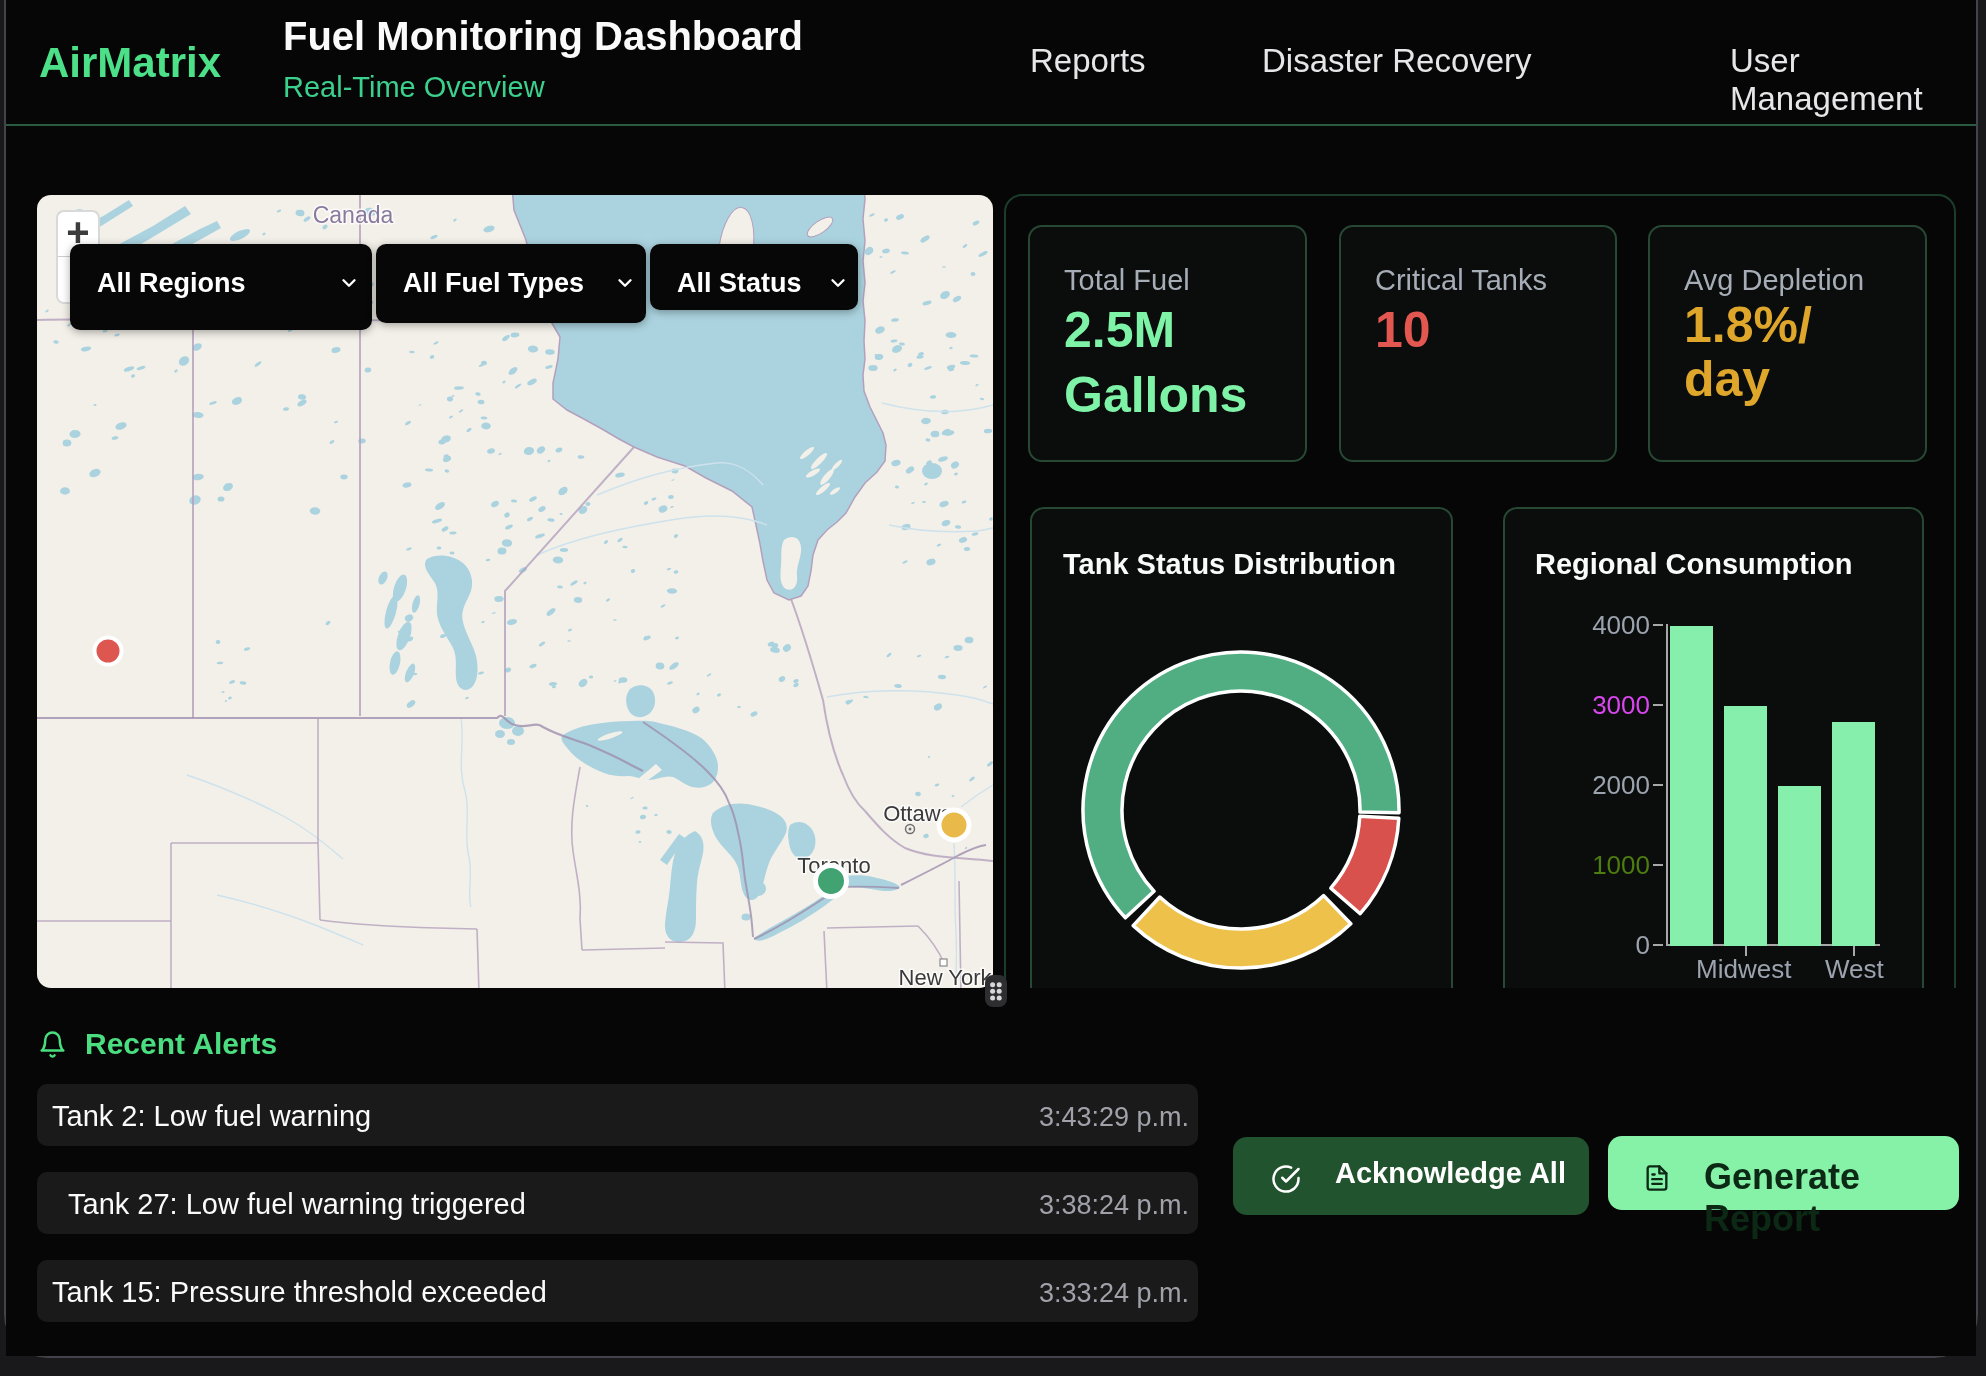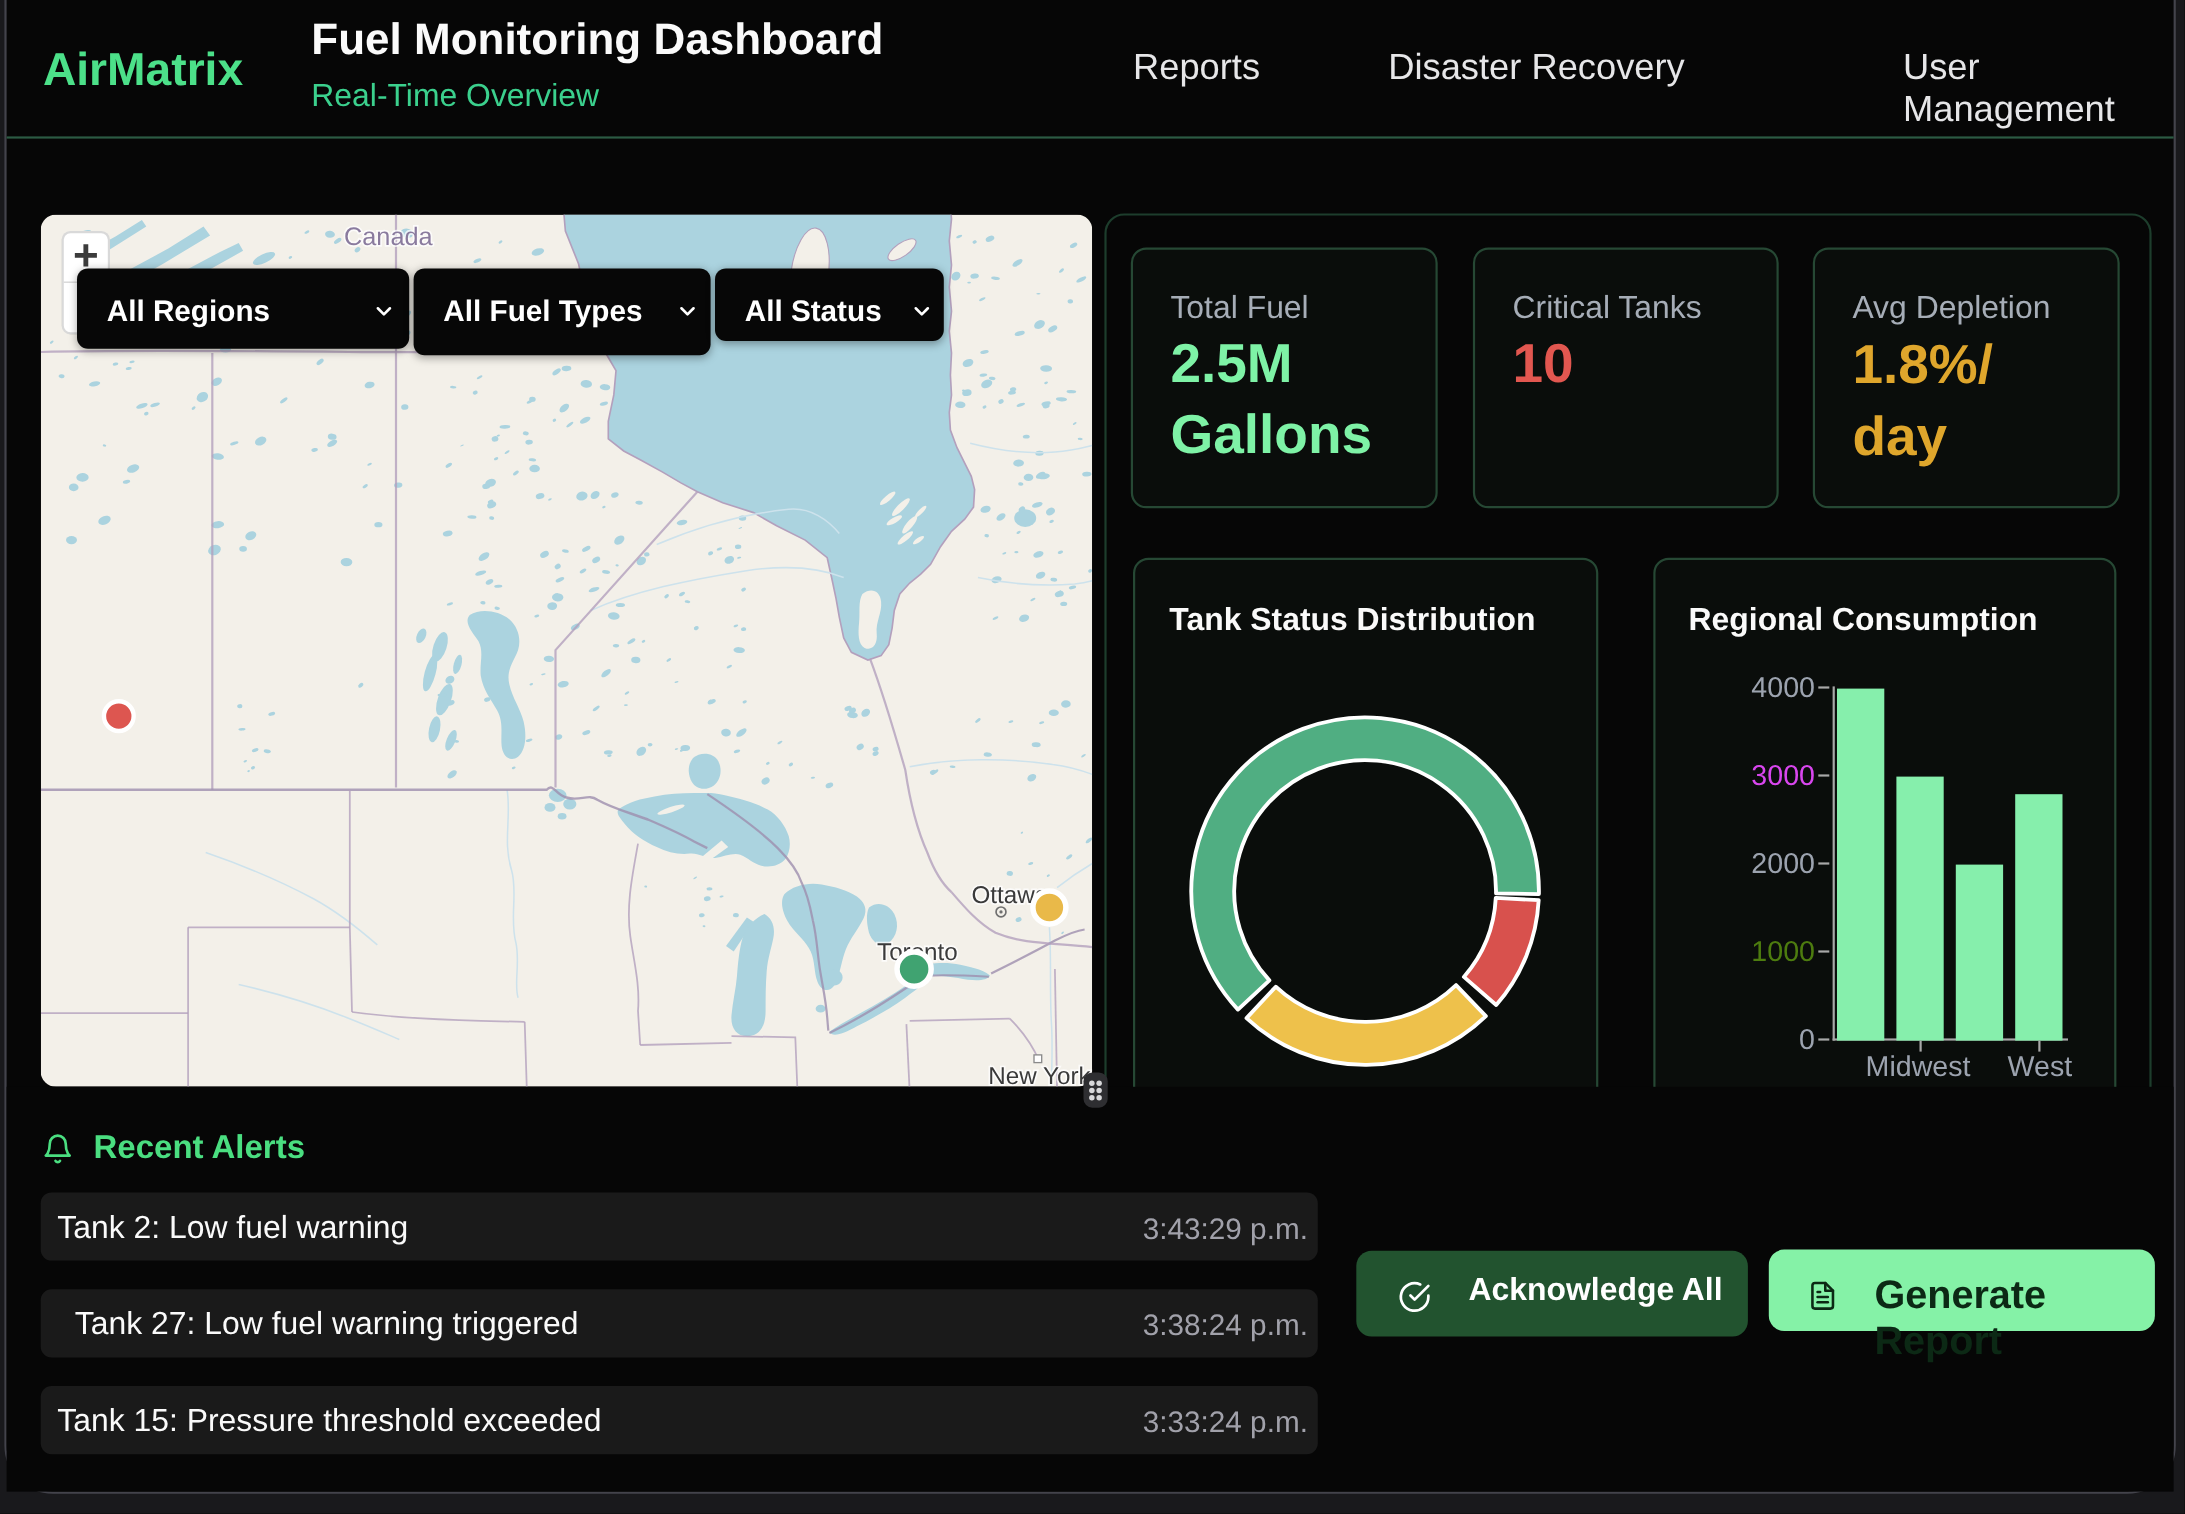--- a/index.html
+++ b/index.html
@@ -427,21 +427,21 @@
       <rect x="903" y="764" width="7" height="7" fill="#fff" stroke="#8a8a8a" stroke-width="1.2"></rect>
       <circle cx="71" cy="456" r="13.5" fill="#dd5650" stroke="#fff" stroke-width="4"></circle>
       <circle cx="917" cy="630" r="15" fill="#e9b949" stroke="#fff" stroke-width="5"></circle>
       <circle cx="794" cy="686" r="15.5" fill="#40a371" stroke="#fff" stroke-width="5"></circle>
     </svg></div>
 
 <div class="abs" style="left:56px;top:210px;width:44px;height:94px;background:#fff;border-radius:8px;border:2px solid rgba(0,0,0,.15);"></div>
 <div class="abs" style="left:58px;top:256px;width:40px;height:1px;background:#ccc;"></div>
 <div class="abs" style="left:64px;top:206px;width:28px;height:52px;font-size:40px;font-weight:700;color:#3c3c3c;text-align:center;line-height:52px;">+</div>
 
-<div style="position:absolute;left:70px;top:244px;width:302px;height:73px;background:#070707;border-radius:10px;box-shadow:0 2px 8px rgba(0,0,0,.35);">
+<div style="position:absolute;left:70px;top:244px;width:302px;height:86px;background:#070707;border-radius:10px;box-shadow:0 2px 8px rgba(0,0,0,.35);">
     <div style="position:absolute;left:27px;top:24px;font-size:27px;font-weight:600;color:#fff;">All Regions</div>
     <div style="position:absolute;right:12px;top:28px;"><svg width="22" height="22" viewBox="0 0 24 24" fill="none" stroke="#ffffff" stroke-width="2.6" stroke-linecap="round" stroke-linejoin="round">
         <path d="m6 9 6 6 6-6"></path>
       </svg></div>
   </div>
 <div style="position:absolute;left:376px;top:244px;width:270px;height:79px;background:#070707;border-radius:10px;box-shadow:0 2px 8px rgba(0,0,0,.35);">
     <div style="position:absolute;left:27px;top:24px;font-size:27px;font-weight:600;color:#fff;">All Fuel Types</div>
     <div style="position:absolute;right:10px;top:28px;"><svg width="22" height="22" viewBox="0 0 24 24" fill="none" stroke="#ffffff" stroke-width="2.6" stroke-linecap="round" stroke-linejoin="round">
         <path d="m6 9 6 6 6-6"></path>
       </svg></div>
@@ -468,21 +468,21 @@
 <div class="abs" style="left:1004px;top:194px;width:952px;height:860px;border:2px solid #1d3d2c;border-radius:18px;"></div>
 
 <div class="abs" style="left:1028px;top:225px;width:279px;height:237px;background:#0a0d0b;border:2px solid #264834;border-radius:14px;"></div>
 <div class="abs" style="left:1339px;top:225px;width:278px;height:237px;background:#0a0d0b;border:2px solid #264834;border-radius:14px;"></div>
 <div class="abs" style="left:1648px;top:225px;width:279px;height:237px;background:#0a0d0b;border:2px solid #264834;border-radius:14px;"></div>
 <div class="abs" style="left:1064px;top:264px;font-size:29px;color:#a6adb7;">Total Fuel</div>
 <div class="abs" style="left:1064px;top:298px;width:185px;font-size:50px;font-weight:700;color:#7ef2a6;line-height:65px;">2.5M Gallons</div>
 <div class="abs" style="left:1375px;top:264px;font-size:29px;color:#a6adb7;">Critical Tanks</div>
 <div class="abs" style="left:1375px;top:298px;font-size:50px;font-weight:700;color:#e25750;line-height:65px;">10</div>
 <div class="abs" style="left:1684px;top:264px;font-size:29px;color:#a6adb7;">Avg Depletion</div>
-<div class="abs" style="left:1684px;top:298px;width:210px;font-size:50px;font-weight:700;color:#dfa62c;line-height:66px;">1.8%/<br>day</div>
+<div class="abs" style="left:1684px;top:298px;width:210px;font-size:50px;font-weight:700;color:#dfa62c;line-height:54px;">1.8%/<br>day</div>
 
 <div class="abs" style="left:1030px;top:507px;width:423px;height:540px;background:#0a0d0b;border:2px solid #264834;border-radius:14px;"></div>
 <div class="abs" style="left:1503px;top:507px;width:421px;height:540px;background:#0a0d0b;border:2px solid #264834;border-radius:14px;"></div>
 <div class="abs" style="left:1063px;top:548px;font-size:29px;font-weight:700;color:#fafafa;">Tank Status Distribution</div>
 <div class="abs" style="left:1535px;top:548px;font-size:29px;font-weight:700;color:#fafafa;">Regional Consumption</div>
 
 <div class="abs" style="left:1081px;top:650px;"><svg width="320" height="320" viewBox="0 0 320 320">
       <path d="M 44.4 267.8 A 158 158 0 1 1 318.0 162.8 L 279.0 162.1 A 119 119 0 1 0 73.0 241.2 Z" fill="#50ae82" stroke="#ffffff" stroke-width="3.5" stroke-linejoin="round"></path>
       <path d="M 317.8 168.3 A 158 158 0 0 1 279.2 263.7 L 249.8 238.1 A 119 119 0 0 0 278.8 166.2 Z" fill="#d8514d" stroke="#ffffff" stroke-width="3.5" stroke-linejoin="round"></path>
       <path d="M 269.8 273.7 A 158 158 0 0 1 52.2 275.6 L 78.8 247.0 A 119 119 0 0 0 242.7 245.6 Z" fill="#eec14b" stroke="#ffffff" stroke-width="3.5" stroke-linejoin="round"></path>

